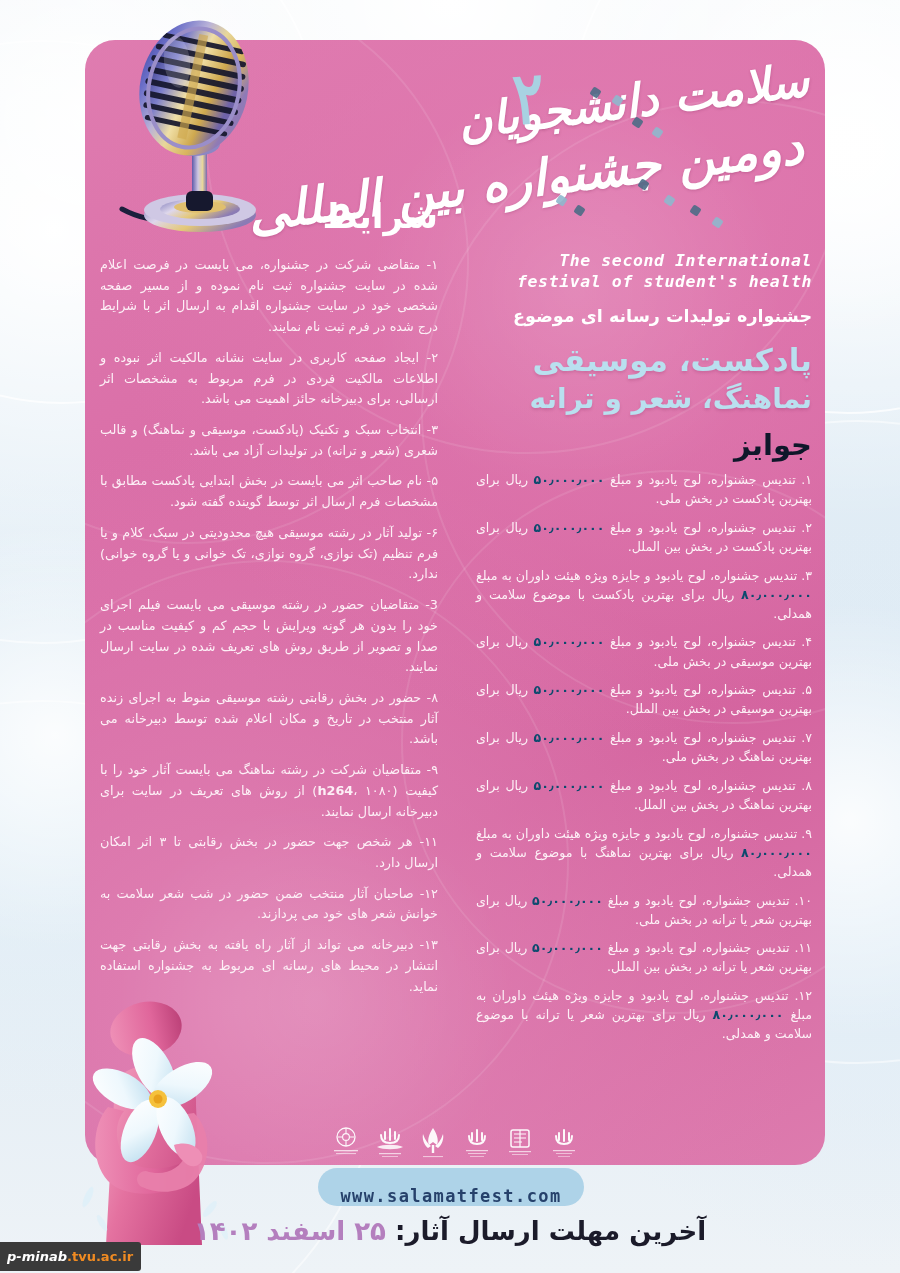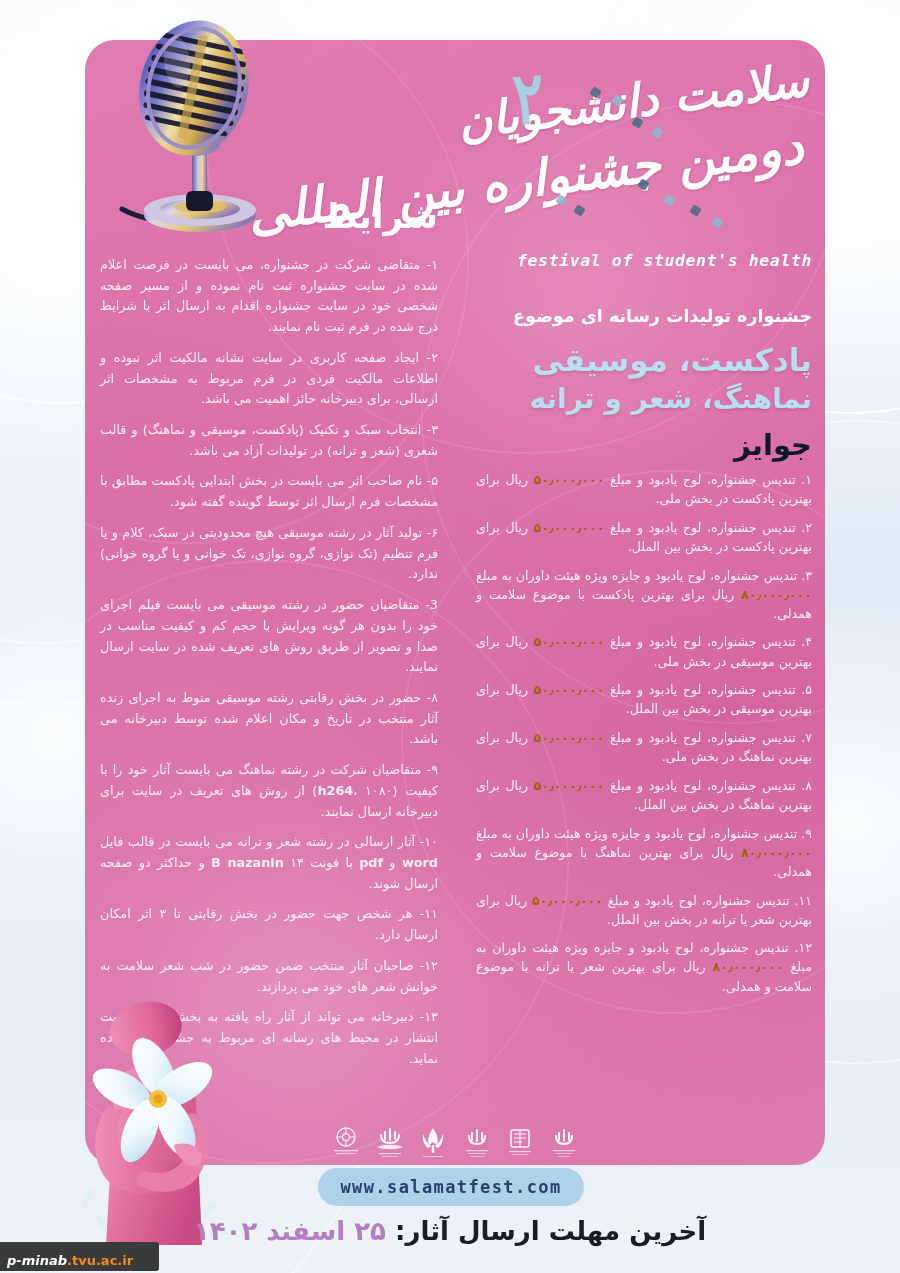--- a/index.html
+++ b/index.html
@@ -66,21 +66,21 @@
   #cats .l2{font-size:28px;}
 
   #prizes-h{position:absolute;right:88px;top:428px;direction:rtl;text-align:left;
     color:#0f172a;font-size:29px;font-weight:700;}
 
   
   #prizes{position:absolute;right:88px;top:470px;width:336px;direction:rtl;
     text-align:justify;text-align-last:right;
     color:#fdf0f6;font-size:12.6px;line-height:1.52;}
   #prizes .item{margin-bottom:9.5px;}
-  #prizes .amt{color:#a16207;font-weight:700;}
+  #prizes .amt{color:#0c4a6e;font-weight:700;}
 
   
   #cond-h{position:absolute;left:0;right:462px;top:196px;text-align:left;
     padding-right:0;direction:rtl;color:#ffffff;font-size:34px;font-weight:700;
     width:100%;}
   #cond-h span{position:absolute;right:462px;top:0;margin-left:44px;}
 
   #conds{position:absolute;left:100px;top:255px;width:338px;direction:rtl;
     text-align:justify;text-align-last:right;
     color:#fdeff6;font-size:12.8px;line-height:1.62;}
@@ -90,34 +90,34 @@
   
   #figure{position:absolute;left:62px;top:985px;width:190px;height:260px;}
 
   
   #logos{position:absolute;left:330px;top:1126px;width:250px;height:36px;
     display:flex;justify-content:space-between;align-items:flex-start;}
   #logos .logo{width:32px;height:34px;opacity:.95;}
 
   
   #url-pill{position:absolute;left:318px;top:1168px;width:266px;height:38px;
-    background:#aed3e8;border-radius:19px;display:flex;align-items:center;
+    background:#aed3e8;border-radius:19px;display:flex;align-items:flex-end;
     justify-content:center;}
   #url-pill span{color:#26416b;font-family:"DejaVu Sans Mono","Liberation Mono",monospace;
     font-weight:700;font-size:17px;letter-spacing:1.4px;}
 
   
   #deadline{position:absolute;left:0;top:1216px;width:900px;text-align:center;
     direction:rtl;color:#1b1b2a;font-size:26px;font-weight:700;}
   #deadline .date{color:#b47fbe;}
 
   
   #wm{position:absolute;left:0;top:1242px;height:24px;
-    background:#3a3a3a;padding:2px 26px 3px 7px;border-radius:0 3px 3px 0;
-    display:flex;align-items:flex-end;}
+    background:#3a3a3a;padding:2px 8px 3px 7px;border-radius:0 3px 3px 0;
+    display:flex;align-items:center;}
   #wm .a{color:#ffffff;font-size:13px;font-weight:700;font-style:italic;
     font-family:"DejaVu Sans",sans-serif;}
   #wm .b{color:#f08b22;font-size:13px;font-weight:700;
     font-family:"DejaVu Sans",sans-serif;}
 </style>
 </head>
 <body>
 
 <div id="bg">
   <div class="soft" style="left:-120px;top:-90px;width:420px;height:420px;"></div>
@@ -220,20 +220,21 @@
 <div class="deco-dot" style="right:258px;top:118px;"></div>
 <div class="deco-dot lt" style="right:238px;top:128px;"></div>
 <div class="deco-dot" style="right:252px;top:180px;"></div>
 <div class="deco-dot lt" style="right:226px;top:196px;"></div>
 <div class="deco-dot" style="right:200px;top:206px;"></div>
 <div class="deco-dot lt" style="right:178px;top:218px;"></div>
 <div class="deco-dot" style="right:316px;top:206px;"></div>
 <div class="deco-dot lt" style="right:334px;top:196px;"></div>
 
 <div id="eng-title">
+  <div>The second International</div>
   <div>festival of student's health</div>
 </div>
 
 <div id="fa-sub">جشنواره تولیدات رسانه ای موضوع</div>
 
 <div id="cats">
   <div>پادکست، موسیقی</div>
   <div class="l2">نماهنگ، شعر و ترانه</div>
 </div>
 
@@ -241,37 +242,37 @@
 
 <div id="prizes">
     <div class="item">۱. تندیس جشنواره، لوح یادبود و مبلغ <span class="amt">۵۰٫۰۰۰٫۰۰۰</span> ریال برای بهترین پادکست در بخش ملی.</div>
     <div class="item">۲. تندیس جشنواره، لوح یادبود و مبلغ <span class="amt">۵۰٫۰۰۰٫۰۰۰</span> ریال برای بهترین پادکست در بخش بین الملل.</div>
     <div class="item">۳. تندیس جشنواره، لوح یادبود و جایزه ویژه هیئت داوران به مبلغ <span class="amt">۸۰٫۰۰۰٫۰۰۰</span> ریال برای بهترین پادکست با موضوع سلامت و همدلی.</div>
     <div class="item">۴. تندیس جشنواره، لوح یادبود و مبلغ <span class="amt">۵۰٫۰۰۰٫۰۰۰</span> ریال برای بهترین موسیقی در بخش ملی.</div>
     <div class="item">۵. تندیس جشنواره، لوح یادبود و مبلغ <span class="amt">۵۰٫۰۰۰٫۰۰۰</span> ریال برای بهترین موسیقی در بخش بین الملل.</div>
     <div class="item">۷. تندیس جشنواره، لوح یادبود و مبلغ <span class="amt">۵۰٫۰۰۰٫۰۰۰</span> ریال برای بهترین نماهنگ در بخش ملی.</div>
     <div class="item">۸. تندیس جشنواره، لوح یادبود و مبلغ <span class="amt">۵۰٫۰۰۰٫۰۰۰</span> ریال برای بهترین نماهنگ در بخش بین الملل.</div>
     <div class="item">۹. تندیس جشنواره، لوح یادبود و جایزه ویژه هیئت داوران به مبلغ <span class="amt">۸۰٫۰۰۰٫۰۰۰</span> ریال برای بهترین نماهنگ با موضوع سلامت و همدلی.</div>
+    <div class="item">۱۰. تندیس جشنواره، لوح یادبود و مبلغ <span class="amt">۵۰٫۰۰۰٫۰۰۰</span> ریال برای بهترین شعر یا ترانه در بخش ملی.</div>
     <div class="item">۱۱. تندیس جشنواره، لوح یادبود و مبلغ <span class="amt">۵۰٫۰۰۰٫۰۰۰</span> ریال برای بهترین شعر یا ترانه در بخش بین الملل.</div>
     <div class="item">۱۲. تندیس جشنواره، لوح یادبود و جایزه ویژه هیئت داوران به مبلغ <span class="amt">۸۰٫۰۰۰٫۰۰۰</span> ریال برای بهترین شعر یا ترانه با موضوع سلامت و همدلی.</div>
   </div>
 
 <div id="cond-h">
   <span>شرایط</span>
 </div>
 <div id="conds">
     <div class="item">۱- متقاضی شرکت در جشنواره، می بایست در فرصت اعلام شده در سایت جشنواره ثبت نام نموده و از مسیر صفحه شخصی خود در سایت جشنواره اقدام به ارسال اثر با شرایط درج شده در فرم ثبت نام نمایند.</div>
     <div class="item">۲- ایجاد صفحه کاربری در سایت نشانه مالکیت اثر نبوده و اطلاعات مالکیت فردی در فرم مربوط به مشخصات اثر ارسالی، برای دبیرخانه حائز اهمیت می باشد.</div>
     <div class="item">۳- انتخاب سبک و تکنیک (پادکست، موسیقی و نماهنگ) و قالب شعری (شعر و ترانه) در تولیدات آزاد می باشد.</div>
     <div class="item">۵- نام صاحب اثر می بایست در بخش ابتدایی پادکست مطابق با مشخصات فرم ارسال اثر توسط گوینده گفته شود.</div>
     <div class="item">۶- تولید آثار در رشته موسیقی هیچ محدودیتی در سبک، کلام و یا فرم تنظیم (تک نوازی، گروه نوازی، تک خوانی و یا گروه خوانی) ندارد.</div>
     <div class="item">3- متقاضیان حضور در رشته موسیقی می بایست فیلم اجرای خود را بدون هر گونه ویرایش با حجم کم و کیفیت مناسب در صدا و تصویر از طریق روش های تعریف شده در سایت ارسال نمایند.</div>
     <div class="item">۸- حضور در بخش رقابتی رشته موسیقی منوط به اجرای زنده آثار منتخب در تاریخ و مکان اعلام شده توسط دبیرخانه می باشد.</div>
     <div class="item">۹- متقاضیان شرکت در رشته نماهنگ می بایست آثار خود را با کیفیت (<span class="lat">h264</span>، ۱۰۸۰) از روش های تعریف در سایت برای دبیرخانه ارسال نمایند.</div>
-    <div class="item">۱۰- آثار ارسالی در رشته شعر و ترانه می بایست در قالب فایل <span class="lat">word</span> و <span class="lat">pdf</span> با فونت <span class="lat">B nazanin</span> ۱۴ و حداکثر دو صفحه ارسال شوند.</div>
     <div class="item">۱۱- هر شخص جهت حضور در بخش رقابتی تا ۳ اثر امکان ارسال دارد.</div>
     <div class="item">۱۲- صاحبان آثار منتخب ضمن حضور در شب شعر سلامت به خوانش شعر های خود می پردازند.</div>
     <div class="item">۱۳- دبیرخانه می تواند از آثار راه یافته به بخش رقابتی جهت انتشار در محیط های رسانه ای مربوط به جشنواره استفاده نماید.</div>
   </div>
 
 <svg id="figure" viewBox="0 0 190 260">
   <defs>
     <linearGradient id="skin" x1="0" y1="0" x2="1" y2="0.6">
       <stop offset="0%" stop-color="#f3a6c4"></stop>
         <stop offset="45%" stop-color="#e472a0"></stop>

